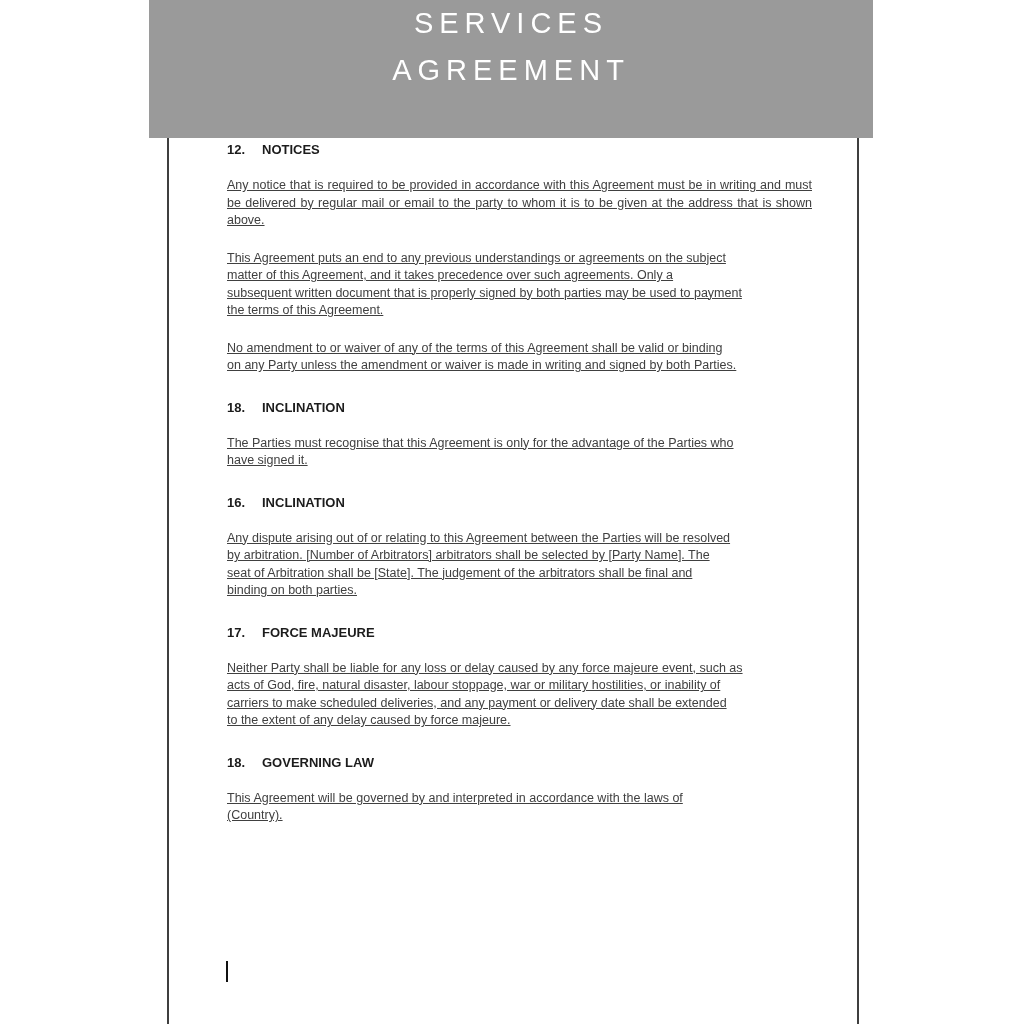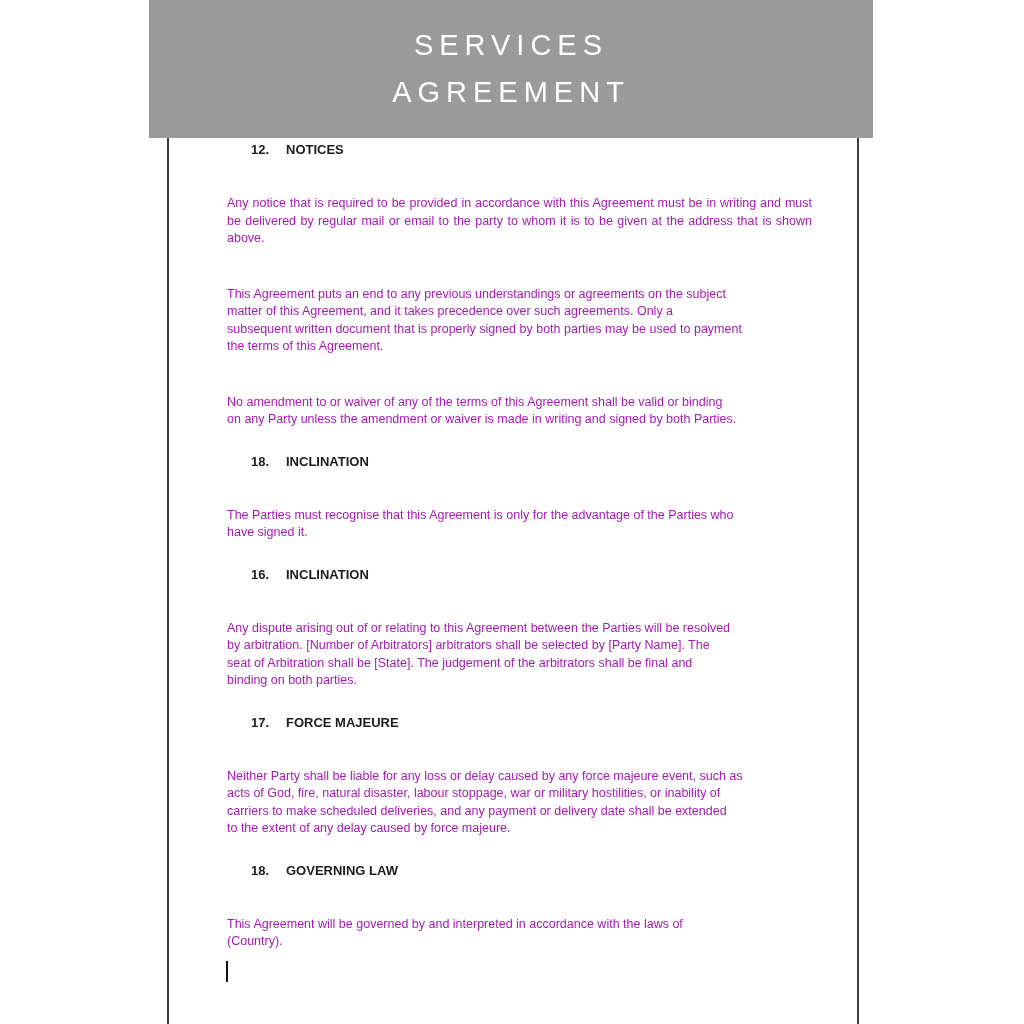--- a/index.html
+++ b/index.html
@@ -11,21 +11,21 @@
     position: relative;
   }
   .canvas { position: absolute; inset: 0; width: 1024px; height: 1024px; }
 
   
   .banner {
     position: absolute;
     left: 149px; top: 0;
     width: 724px; height: 138px;
     background: #9a9a9a;
-    display: flex; align-items: center; justify-content: center;
+    display: flex; align-items: flex-start; justify-content: center;
   }
   .banner-title {
     color: #ffffff;
     font-size: 29px;
     font-weight: 400;
     letter-spacing: 6px;
     line-height: 47px;
     text-align: center;
     white-space: pre-line;
   }
@@ -47,29 +47,30 @@
   .section-heading {
     display: flex;
     font-size: 13px;
     font-weight: bold;
     line-height: 14px;
     color: #1c1c1c;
     margin-top: 26px;
   }
   .section-heading.first { margin-top: 0; }
   .section-heading.gap-large { margin-top: 36px; }
-  .sec-num { display: inline-block; width: 35px; flex: 0 0 35px; margin-left: 24px; }
+  .sec-num { display: inline-block; width: 35px; flex: 0 0 35px; }
   .para {
-    margin-top: 38px;
+    margin-top: 20px;
     width: 585px;
     font-size: 12.5px;
     line-height: 17.5px;
     white-space: pre-line;
     text-align: left;
-    color: #a21caf;
+    color: #404040;
+    text-decoration: underline;
   }
   .para.justified {
     white-space: normal;
     text-align: justify;
   }
 
   
   .caret {
     position: absolute;
     left: 226px; top: 961px;

